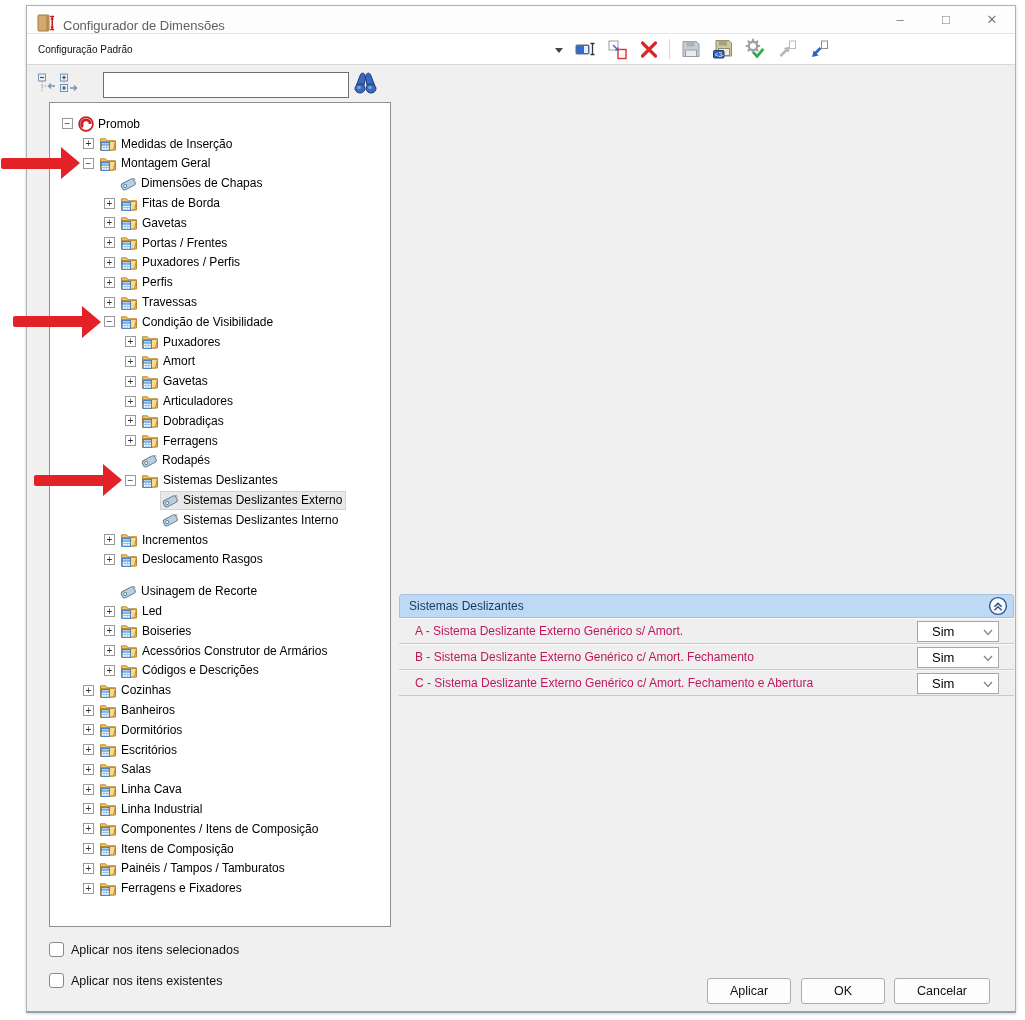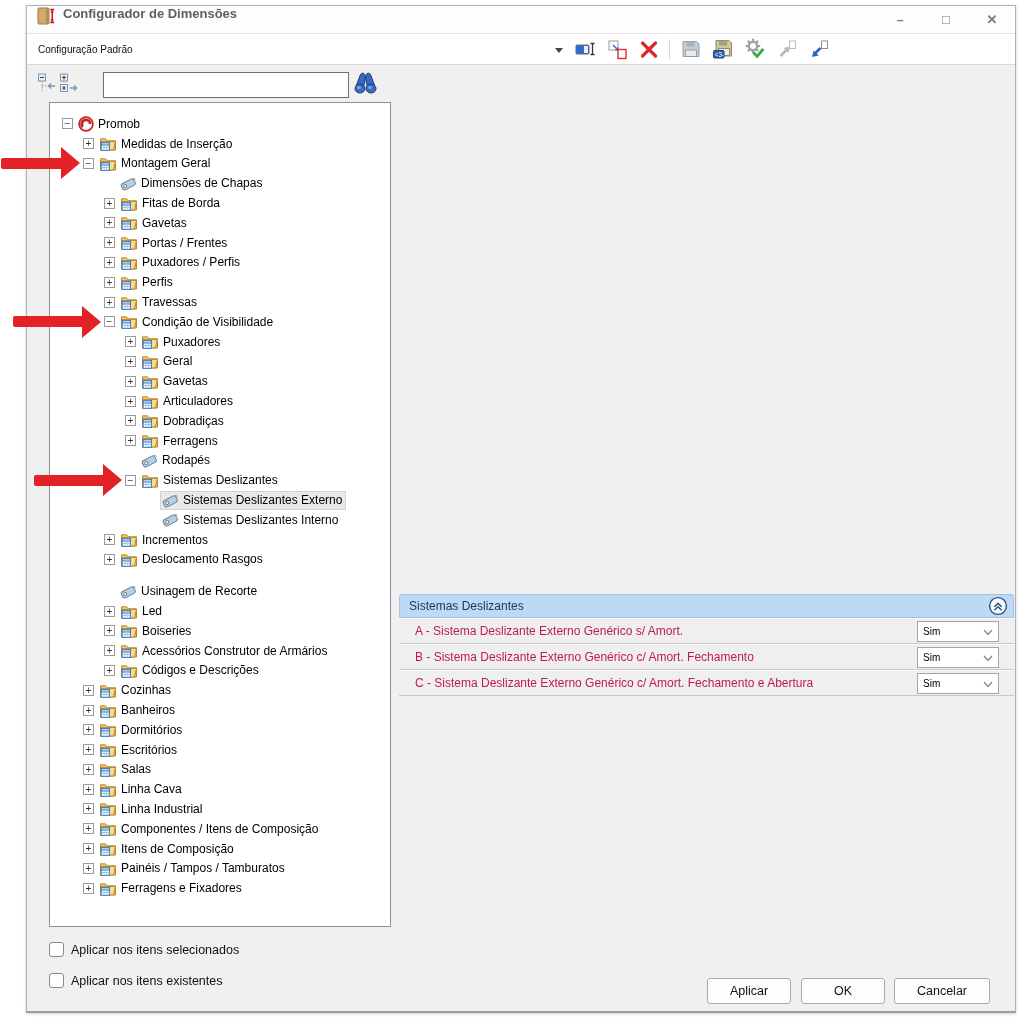--- a/index.html
+++ b/index.html
@@ -4,21 +4,21 @@
 <style>
   * { box-sizing: border-box; margin: 0; padding: 0; }
   html,body { width:1025px; height:1020px; background:#ffffff; overflow:hidden;
               font-family:"Liberation Sans", sans-serif; position:relative; }
 
   
   .window { position:absolute; left:26px; top:5px; width:990px; height:1008px;
             background:#f0f0f0; border:1px solid #a9b3bc; border-bottom:2px solid #94a1ad;
             box-shadow:0 1px 3px rgba(0,0,0,.18); }
   .titlebar { position:absolute; left:0; top:0; right:0; height:28px; background:#fdfdfd;
-              border-bottom:1px solid #e4e4e4; display:flex; align-items:flex-start; padding:0 0 0 10px;font-weight:bold; }
+              border-bottom:1px solid #e4e4e4; display:flex; align-items:flex-end; padding:0 0 0 10px; }
   .title-text { font-size:13px; color:#5f5f5f; margin-left:8px; }
   .win-controls { margin-left:auto; display:flex; height:100%; }
   .win-btn { width:46px; height:100%; display:flex; align-items:center; justify-content:center;
              color:#7b7b7b; font-size:13px; cursor:default; }
 
   
   .commandbar { position:absolute; left:0; top:28px; right:0; height:31px; background:#ffffff;
                 border-bottom:1px solid #d8d8d8; display:flex; align-items:center; }
   .combo-label { font-size:10px; color:#111; padding-left:11px; }
   .combo-arrow { position:absolute; left:528px; top:14px; width:0; height:0;
@@ -58,21 +58,21 @@
   
   .param-panel { position:absolute; left:372px; top:588px; width:615px; }
   .panel-header { height:24px; background:#bed9f3; border:1px solid #a6c4e2; border-radius:3px 3px 0 0;
                   display:flex; align-items:center; padding:0 5px 0 9px; }
   .panel-title { font-size:12px; color:#17375e; }
   .panel-collapse { margin-left:auto; width:20px; height:20px; }
   .param-row { height:26px; background:#efefef; border-bottom:1px solid #c9c9c9; border-top:1px solid #fbfbfb;
                display:flex; align-items:center; padding-left:16px; position:relative; }
   .param-label { font-size:12px; color:#be185d; }
   .dd { position:absolute; right:15px; top:2px; width:82px; height:21px; background:#fff;
-        border:1px solid #a6a6a6; display:flex; align-items:center; padding-left:5px; font-size:10px; color:#000; }
+        border:1px solid #a6a6a6; display:flex; align-items:center; padding-left:14px; font-size:13px; color:#000; }
   .dd svg { position:absolute; right:5px; top:7px; }
 
   
   .checkbox-row { position:absolute; left:22px; display:flex; align-items:center; gap:7px; }
   .cb { width:15px; height:15px; border:1px solid #8a8a8a; border-radius:3px; background:#fff; }
   .cb-label { font-size:12.5px; color:#111; }
   .btn { position:absolute; top:972px; height:26px; background:#fdfdfd; border:1px solid #ababab;
          border-radius:3px; font-size:12.5px; color:#111; display:flex; align-items:center;
          justify-content:center; font-family:"Liberation Sans", sans-serif; }
 
@@ -413,21 +413,21 @@
     <span class="row-core">
 
       <svg class="ticon ticon-folder" width="18" height="15" viewBox="0 0 18 15">
         <path d="M1.5,2.8 h5 l1.8,2 H16.5 v9.2 H1.5 Z" fill="#f6c96e" stroke="#b8882e"></path>
         <path d="M1.5,5.4 h15 l-2,8.6 H1.5 Z" fill="#fbda8e" stroke="#b8882e"></path>
         <rect x="2.2" y="6.6" width="8.2" height="7.8" fill="#fff" stroke="#3f7fc1" stroke-width="1.1"></rect>
         <rect x="2.2" y="6.6" width="8.2" height="2.4" fill="#d7e7f6" stroke="#3f7fc1" stroke-width="1.1"></rect>
         <path d="M2.2,11.5 h8.2 M5,6.6 v7.8 M7.7,6.6 v7.8" stroke="#8fb8dd" stroke-width="0.8" fill="none"></path>
       </svg>
 
-      <span class="tlabel">Geral</span>
+      <span class="tlabel">Amort</span>
     </span>
   </div>
       <div class="tree-item" style="padding-left: 75px;">
     <span class="exp box">+</span>
     <span class="row-core">
 
       <svg class="ticon ticon-folder" width="18" height="15" viewBox="0 0 18 15">
         <path d="M1.5,2.8 h5 l1.8,2 H16.5 v9.2 H1.5 Z" fill="#f6c96e" stroke="#b8882e"></path>
         <path d="M1.5,5.4 h15 l-2,8.6 H1.5 Z" fill="#fbda8e" stroke="#b8882e"></path>
         <rect x="2.2" y="6.6" width="8.2" height="7.8" fill="#fff" stroke="#3f7fc1" stroke-width="1.1"></rect>

